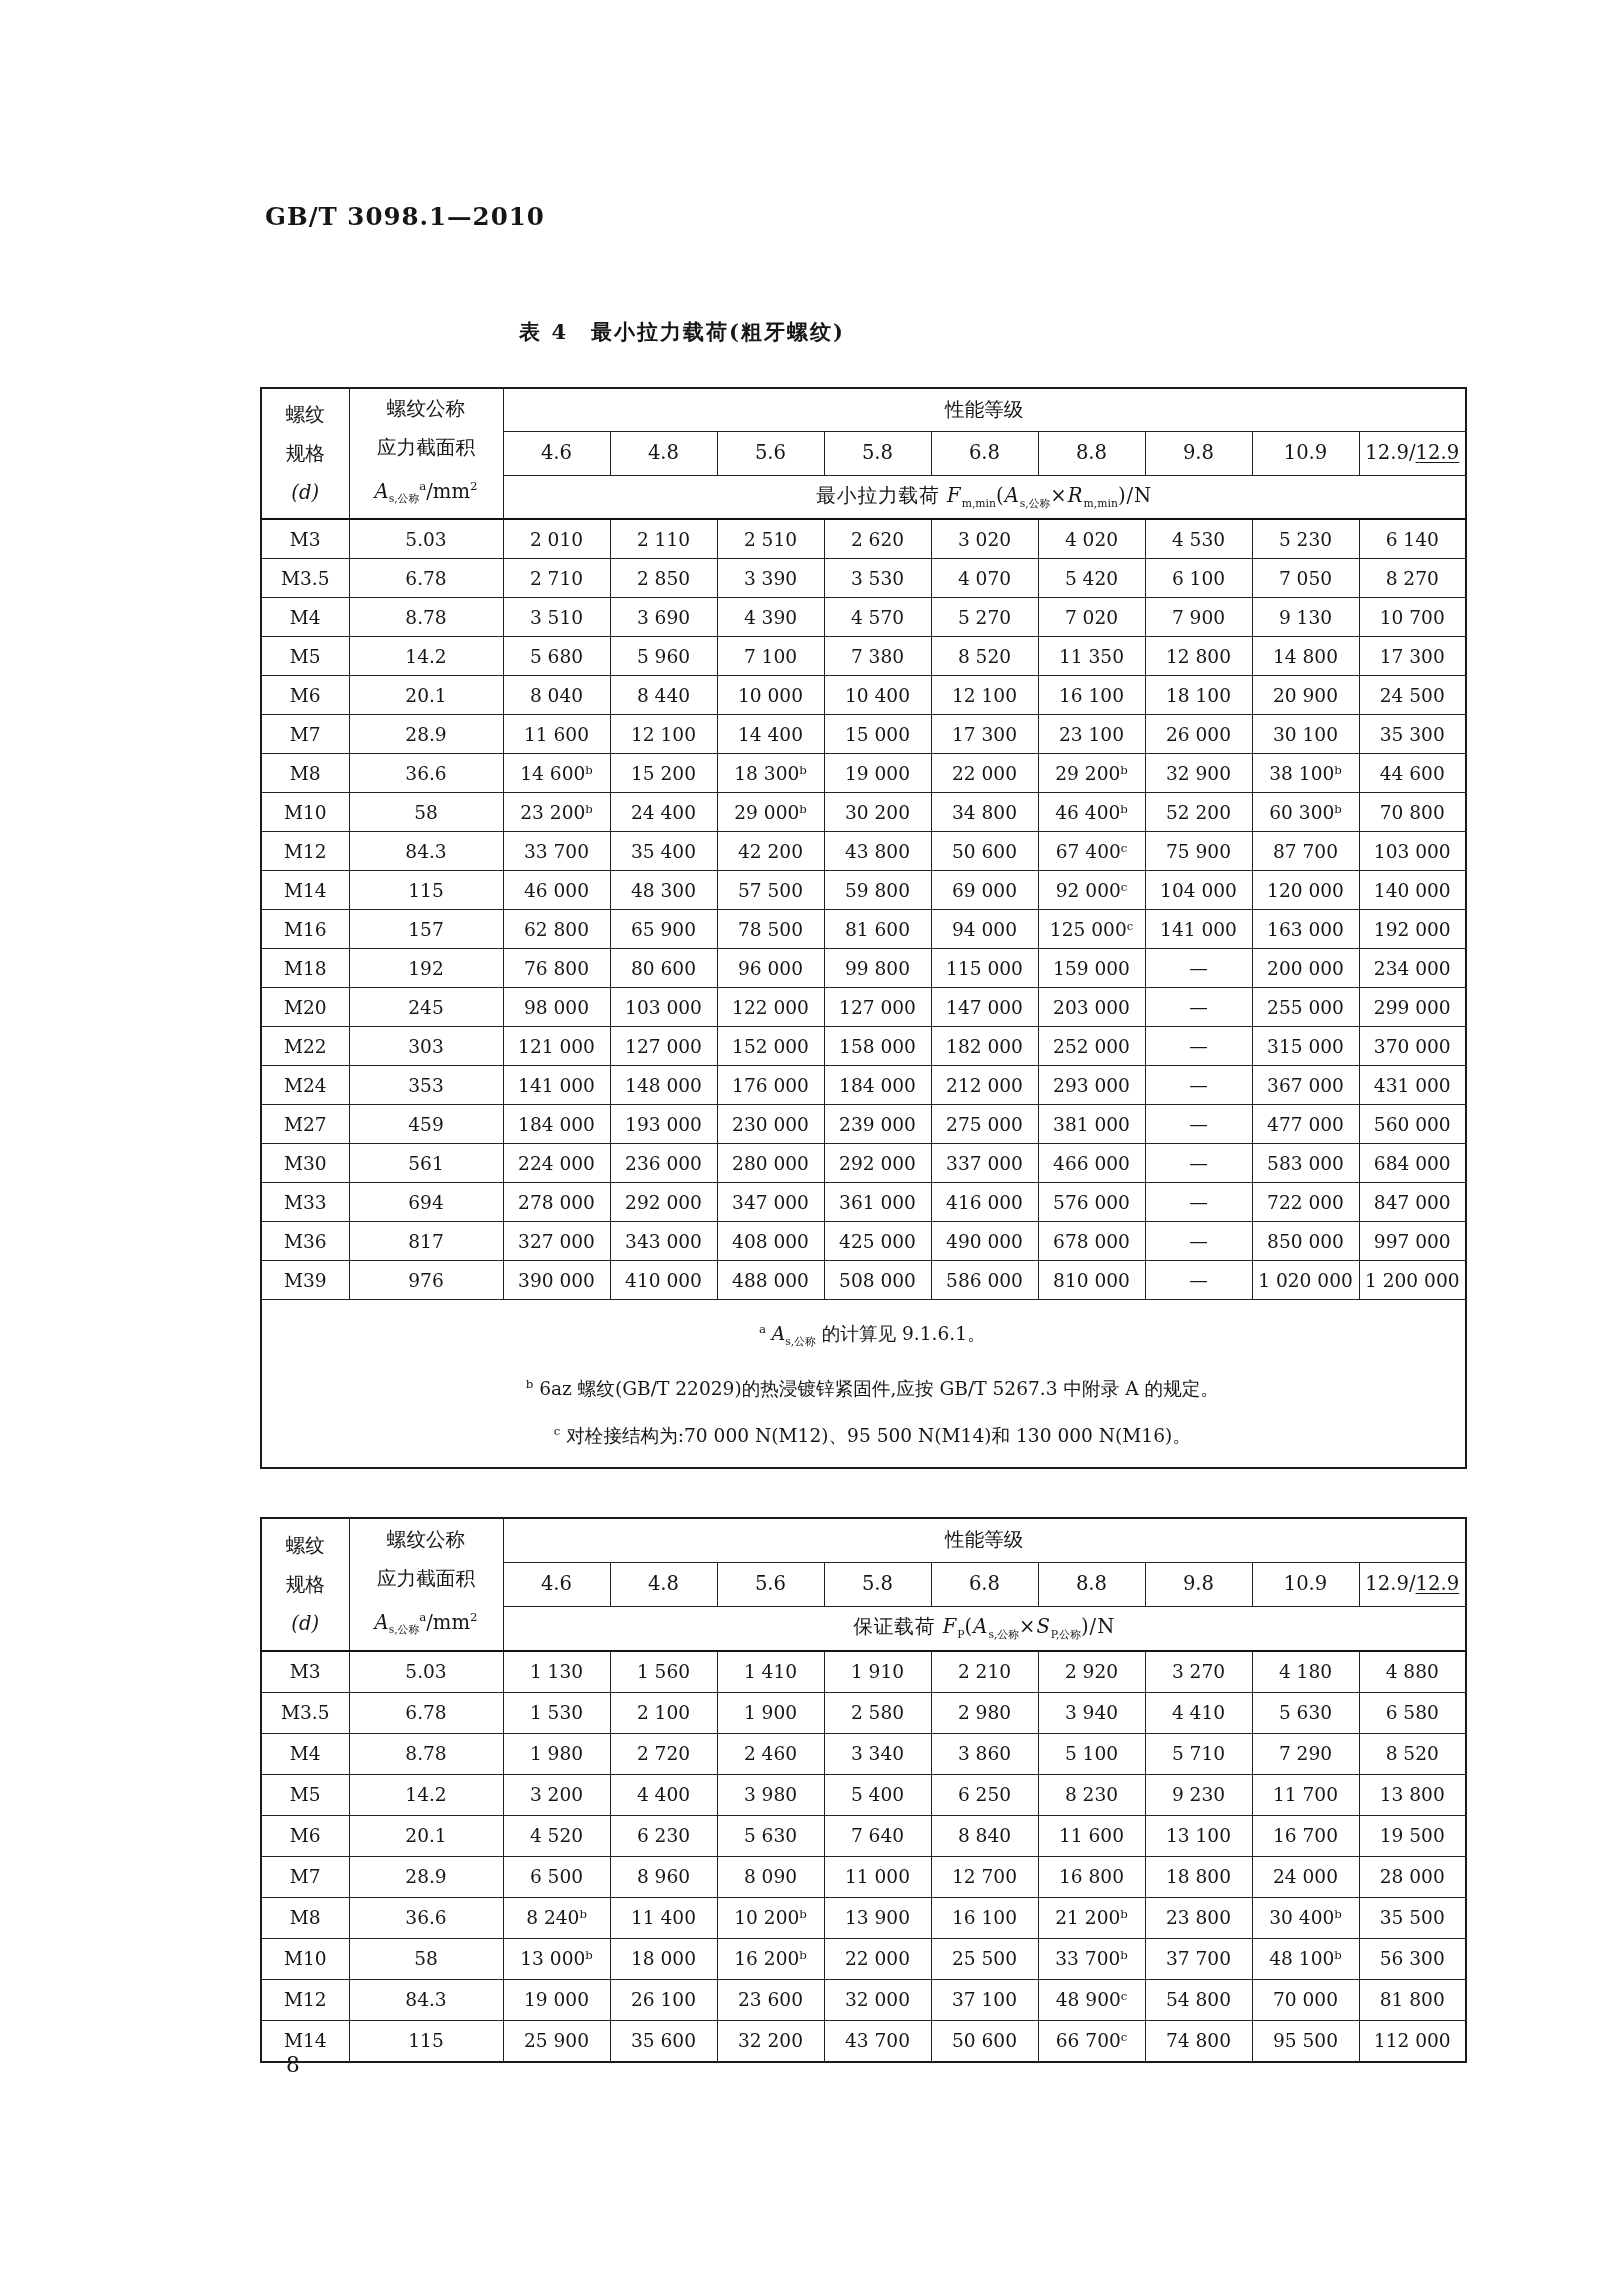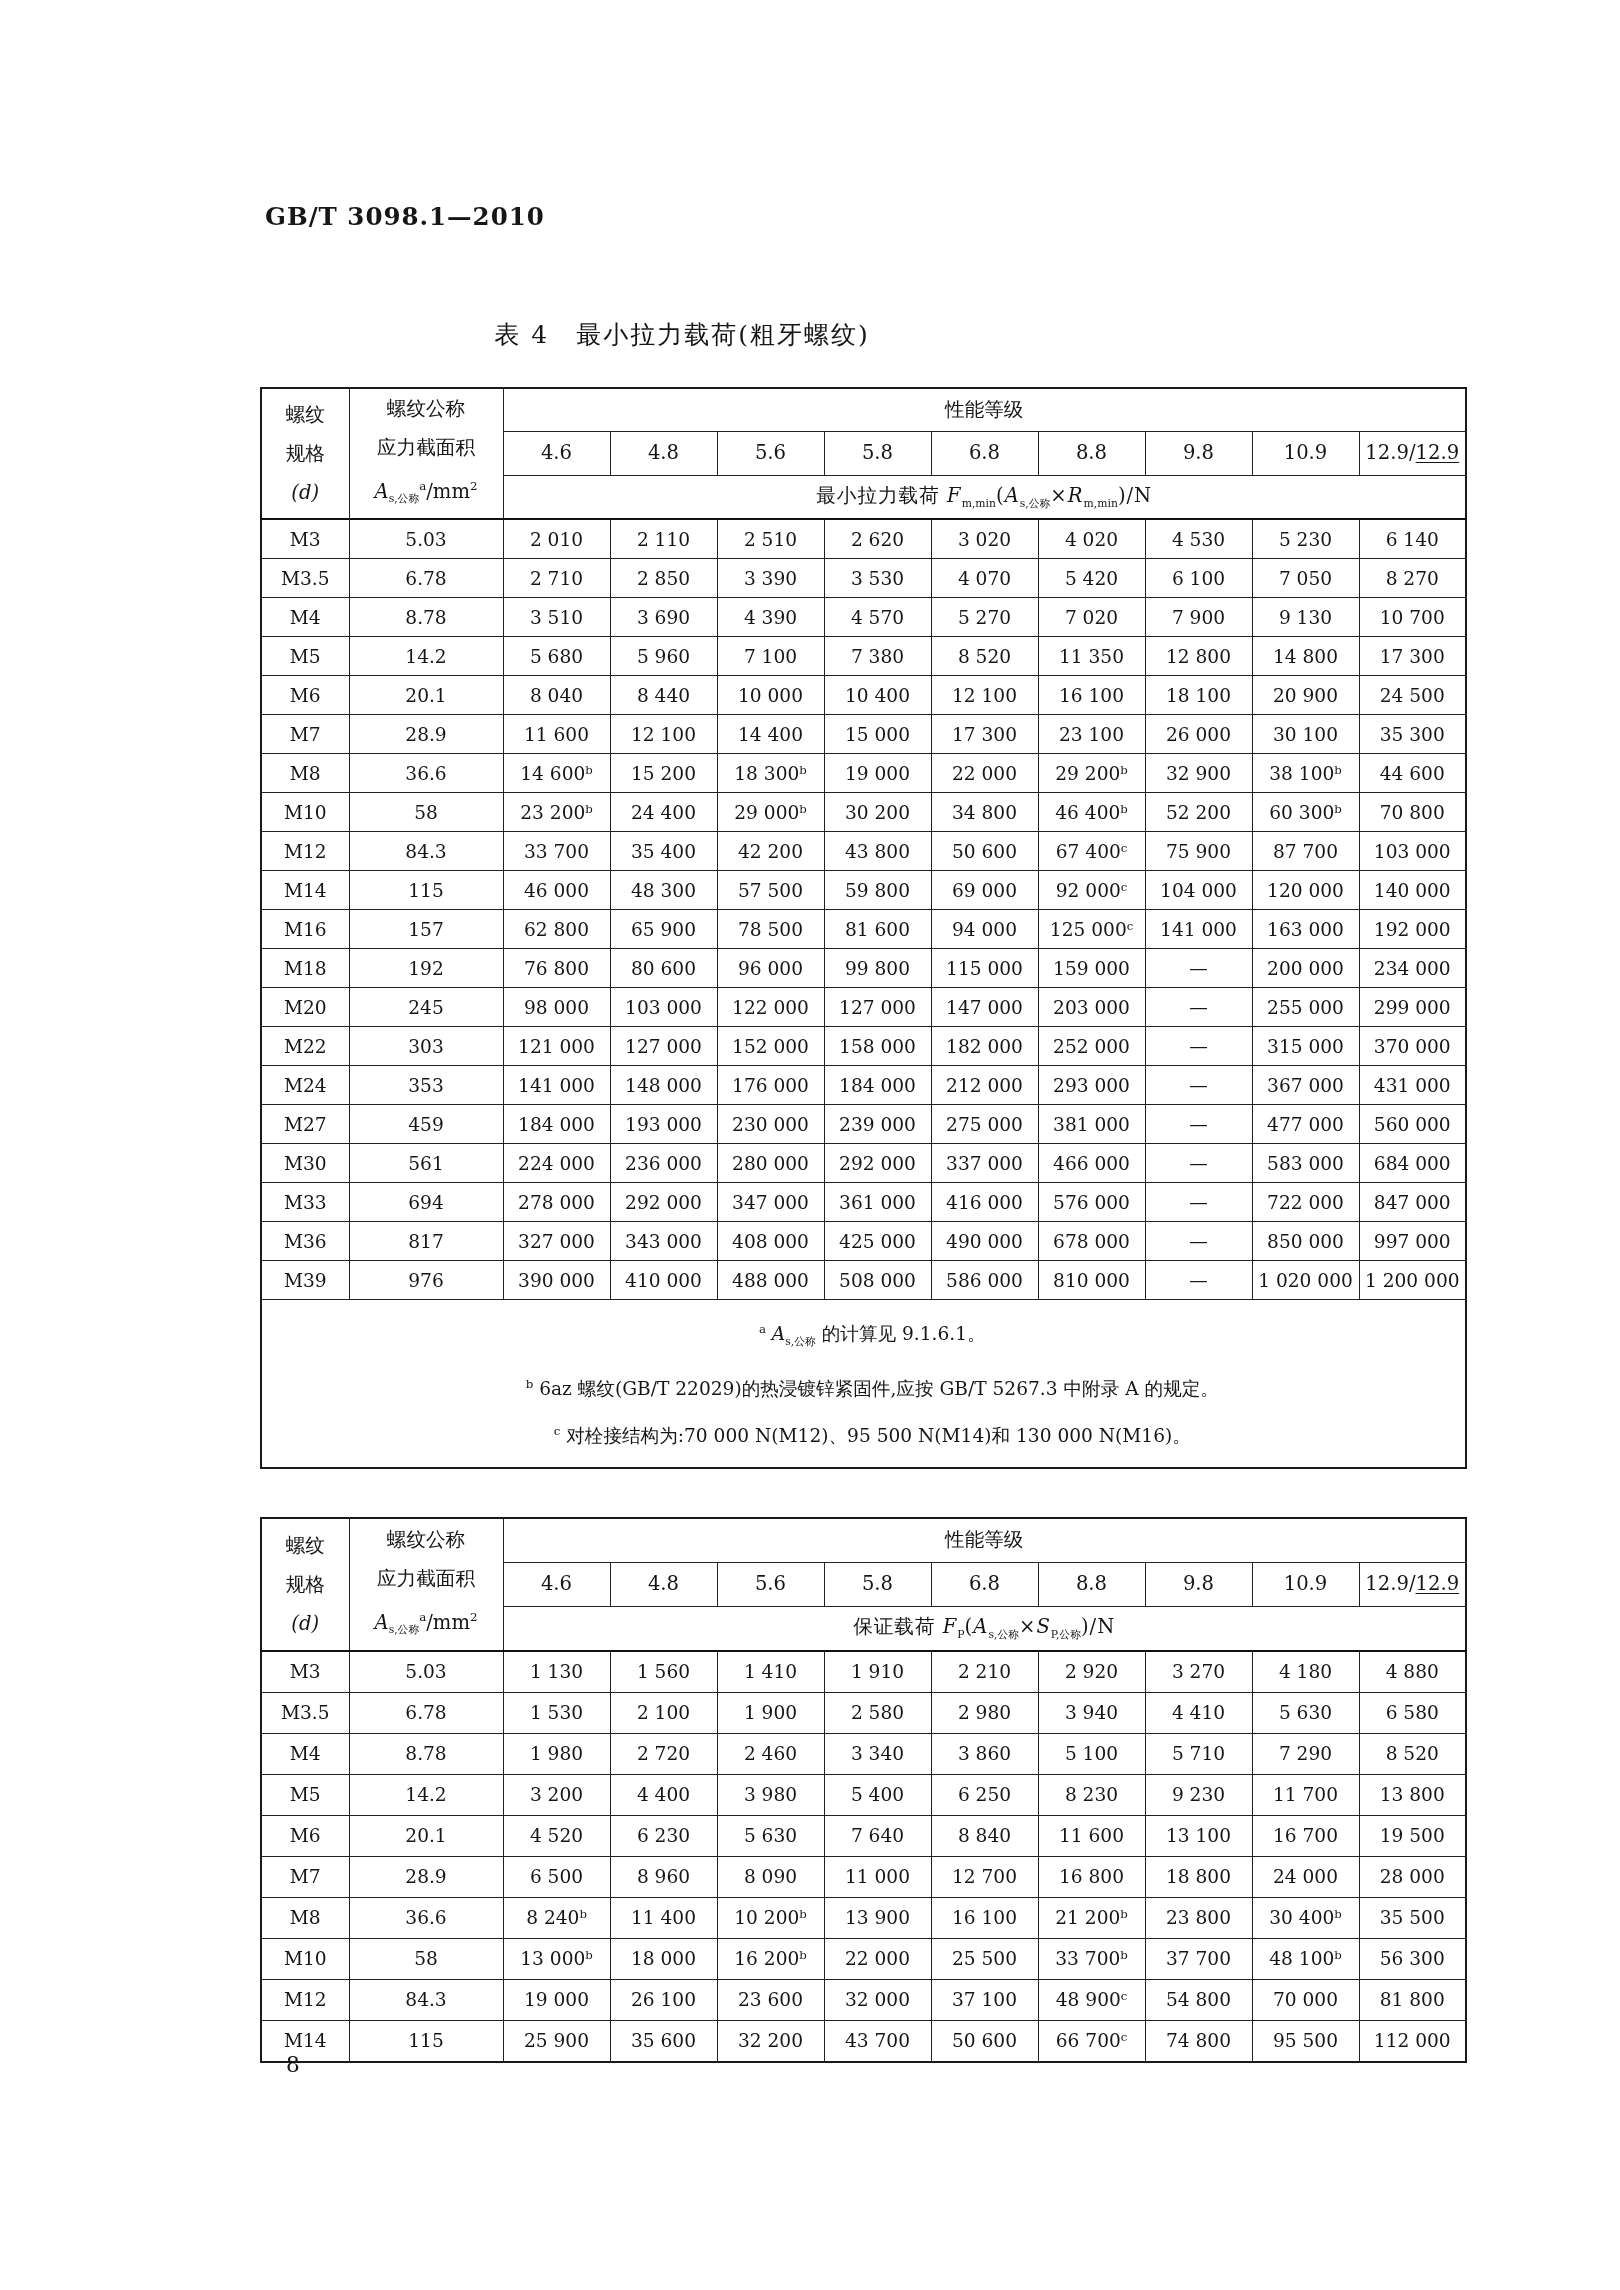--- a/index.html
+++ b/index.html
@@ -8,21 +8,21 @@
     background:#ffffff;color:#161616;
     font-family:"DejaVu Serif","Liberation Serif",serif;
   }
   .page{position:absolute;inset:0;}
   .doc-code{
     position:absolute;left:265px;top:202px;
     font-size:24.5px;font-weight:bold;letter-spacing:1px;
   }
   .tbl-title{
     position:absolute;left:0;width:1364px;text-align:center;
-    font-size:25px;font-weight:normal;letter-spacing:2px;
+    font-size:21px;font-weight:bold;letter-spacing:2px;
   }
   .t4-title{top:318px;}
   .t5-title{top:1466px;}
 
   table.data-table{
     position:absolute;left:260px;width:1204px;
     border-collapse:collapse;table-layout:fixed;
     border:2.9px solid #1a1a1a;
   }
   table.t4{top:387px;}

